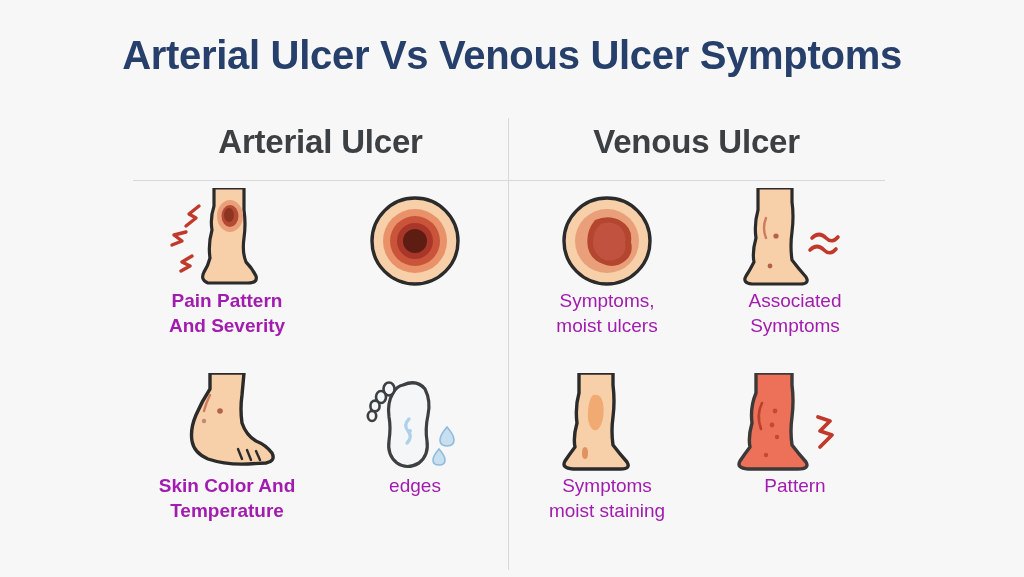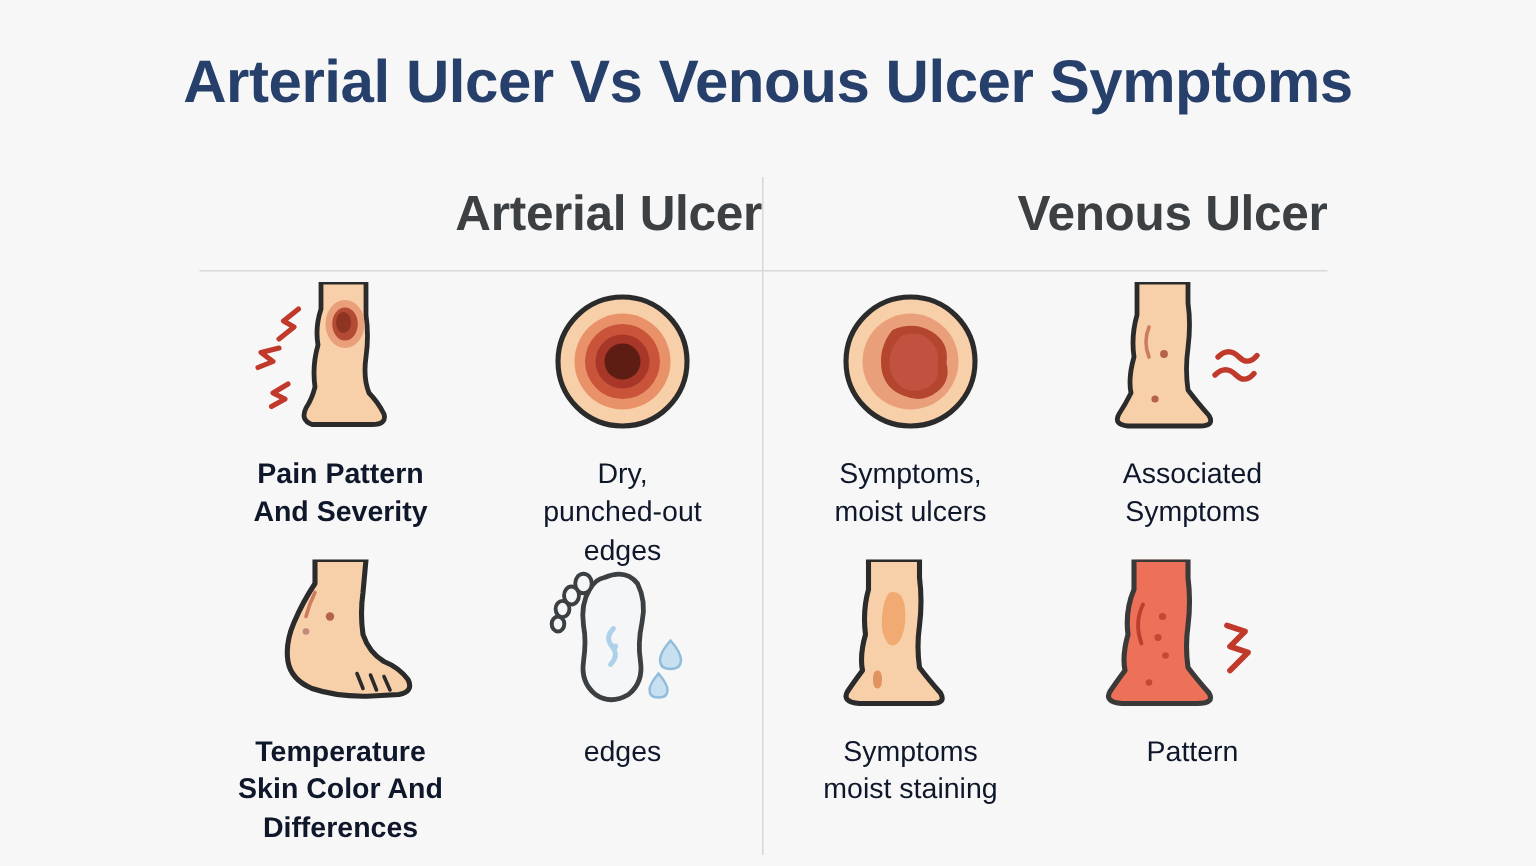--- a/index.html
+++ b/index.html
@@ -30,21 +30,21 @@
     font-weight: bold;
     color: #27406b;
     letter-spacing: -0.3px;
   }
   .col-head {
     position: absolute;
     top: 123px;
     font-size: 33px;
     font-weight: bold;
     color: #3c4043;
-    text-align: right;
+    text-align: center;
     letter-spacing: -0.2px;
   }
   .col-head.left  { left: 133px; width: 375px; }
   .col-head.right { left: 508px; width: 377px; }
 
   .hrule {
     position: absolute;
     top: 180px;
     left: 133px;
     width: 752px;
@@ -73,24 +73,24 @@
     text-align: center;
   }
   .cell .art {
     height: 100px;
     display: flex;
     align-items: flex-end;
     justify-content: center;
   }
   .cell .art svg { display: block; }
   .caption {
-    margin-top: 16px;
+    margin-top: 0;
     font-size: 19px;
     line-height: 1.33;
-    color: #0f172a;
+    color: #a21caf;
   }
   .caption.strong { font-weight: bold; }
 
   
   .c-r1c1 { left: 0px;   top: 0px; }
   .c-r1c2 { left: 188px; top: 0px; }
   .c-r1c3 { left: 380px; top: 0px; }
   .c-r1c4 { left: 568px; top: 0px; }
   .c-r2c1 { left: 0px;   top: 185px; }
   .c-r2c2 { left: 188px; top: 185px; }
@@ -135,25 +135,20 @@
     <div class="cell c-r1c2">
       <div class="art">
         <svg width="100" height="100" viewBox="0 0 100 100">
           <circle cx="50" cy="53" r="43" fill="#f7cfa8" stroke="#2b2b2b" stroke-width="3.4"></circle>
           <circle cx="50" cy="53" r="32" fill="#e9926a"></circle>
           <circle cx="50" cy="53" r="25" fill="#c9543a"></circle>
           <circle cx="50" cy="53" r="18" fill="#a8372a"></circle>
           <circle cx="50" cy="53" r="12" fill="#5e1d12"></circle>
         </svg>
       </div>
-      <div class="caption">
-        <div>Dry,</div>
-        <div>punched-out</div>
-        <div>edges</div>
-      </div>
     </div>
 
     <div class="cell c-r1c3">
       <div class="art">
         <svg width="100" height="100" viewBox="0 0 100 100">
           <circle cx="50" cy="53" r="43" fill="#f7cfa8" stroke="#2b2b2b" stroke-width="3.4"></circle>
           <circle cx="50" cy="53" r="32" fill="#e9a07a"></circle>
           <path d="M38 32 Q52 26 64 33 Q76 40 74 54 Q77 66 68 73 Q58 81 46 76 Q34 72 31 60 Q28 44 38 32 Z" fill="#b4462f"></path>
           <path d="M44 36 Q54 32 62 38 Q70 45 68 55 Q70 65 62 70 Q52 75 44 70 Q36 64 36 54 Q36 43 44 36 Z" fill="#c25240"></path>
         </svg>
@@ -191,23 +186,22 @@
           <circle cx="68" cy="38" r="2.8" fill="#b4624a"></circle>
           <circle cx="52" cy="48" r="2.2" fill="#c08a76"></circle>
           <g fill="none" stroke="#2b2b2b" stroke-width="2.4" stroke-linecap="round">
             <path d="M86 76 L90 86"></path>
             <path d="M95 77 L99 87"></path>
             <path d="M104 78 L108 87"></path>
           </g>
         </svg>
       </div>
       <div class="caption strong">
+        <div>Skin Color And</div>
         <div>Temperature</div>
-        <div>Skin Color And</div>
-        <div>Differences</div>
       </div>
     </div>
 
     <div class="cell c-r2c2">
       <div class="art">
         <svg width="120" height="100" viewBox="0 0 120 100">
           <path d="M48 12 Q62 6 70 16 Q76 28 73 42 Q70 56 72 68 Q74 82 64 90 Q52 97 42 90 Q32 82 34 68 Q36 54 34 44 Q32 30 38 20 Q42 13 48 12 Z" fill="#f4f6f8" stroke="#3c4043" stroke-width="3.2" stroke-linejoin="round"></path>
           <g fill="#f4f6f8" stroke="#3c4043" stroke-width="2.6">
             <ellipse cx="34" cy="16" rx="5.5" ry="6.5"></ellipse>
             <ellipse cx="26" cy="24" rx="5" ry="6"></ellipse>

